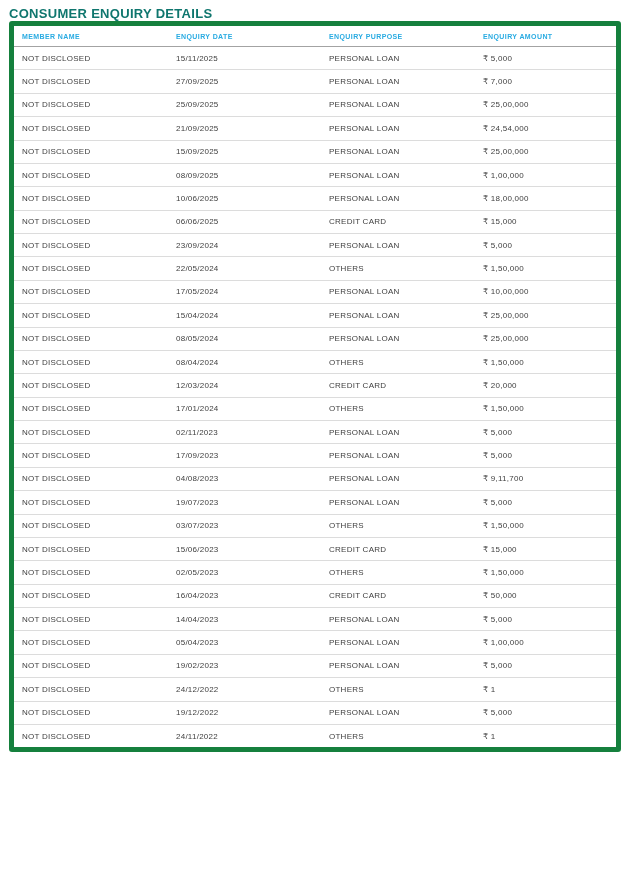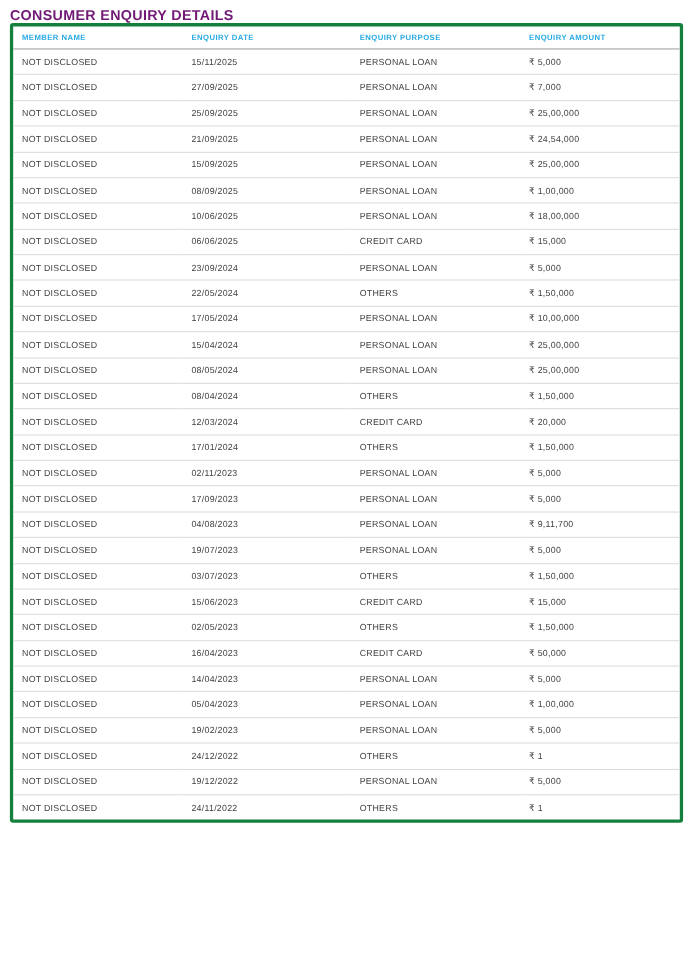--- a/index.html
+++ b/index.html
@@ -12,34 +12,34 @@
   }
   .page {
     width: 630px;
     min-height: 870px;
     padding: 5px 9px 0 9px;
     background: #ffffff;
   }
   .page-title {
     font-size: 13px;
     font-weight: bold;
-    color: #701a75;
+    color: #0f766e;
     letter-spacing: 0.3px;
     margin-top: 1px;
   }
   .section-title {
     font-size: 9.5px;
     font-weight: bold;
     color: #2d2d2d;
     letter-spacing: 0.4px;
     margin-top: 15px;
     margin-bottom: 6px;
   }
   .table-wrap {
-    border: 3px solid #15803d;
+    border: 5px solid #15803d;
     border-radius: 3px;
     overflow: hidden;
     background: #ffffff;
   }
   table.enquiries {
     width: 100%;
     border-collapse: collapse;
     table-layout: fixed;
   }
   table.enquiries col.c1 { width: 154px; }

